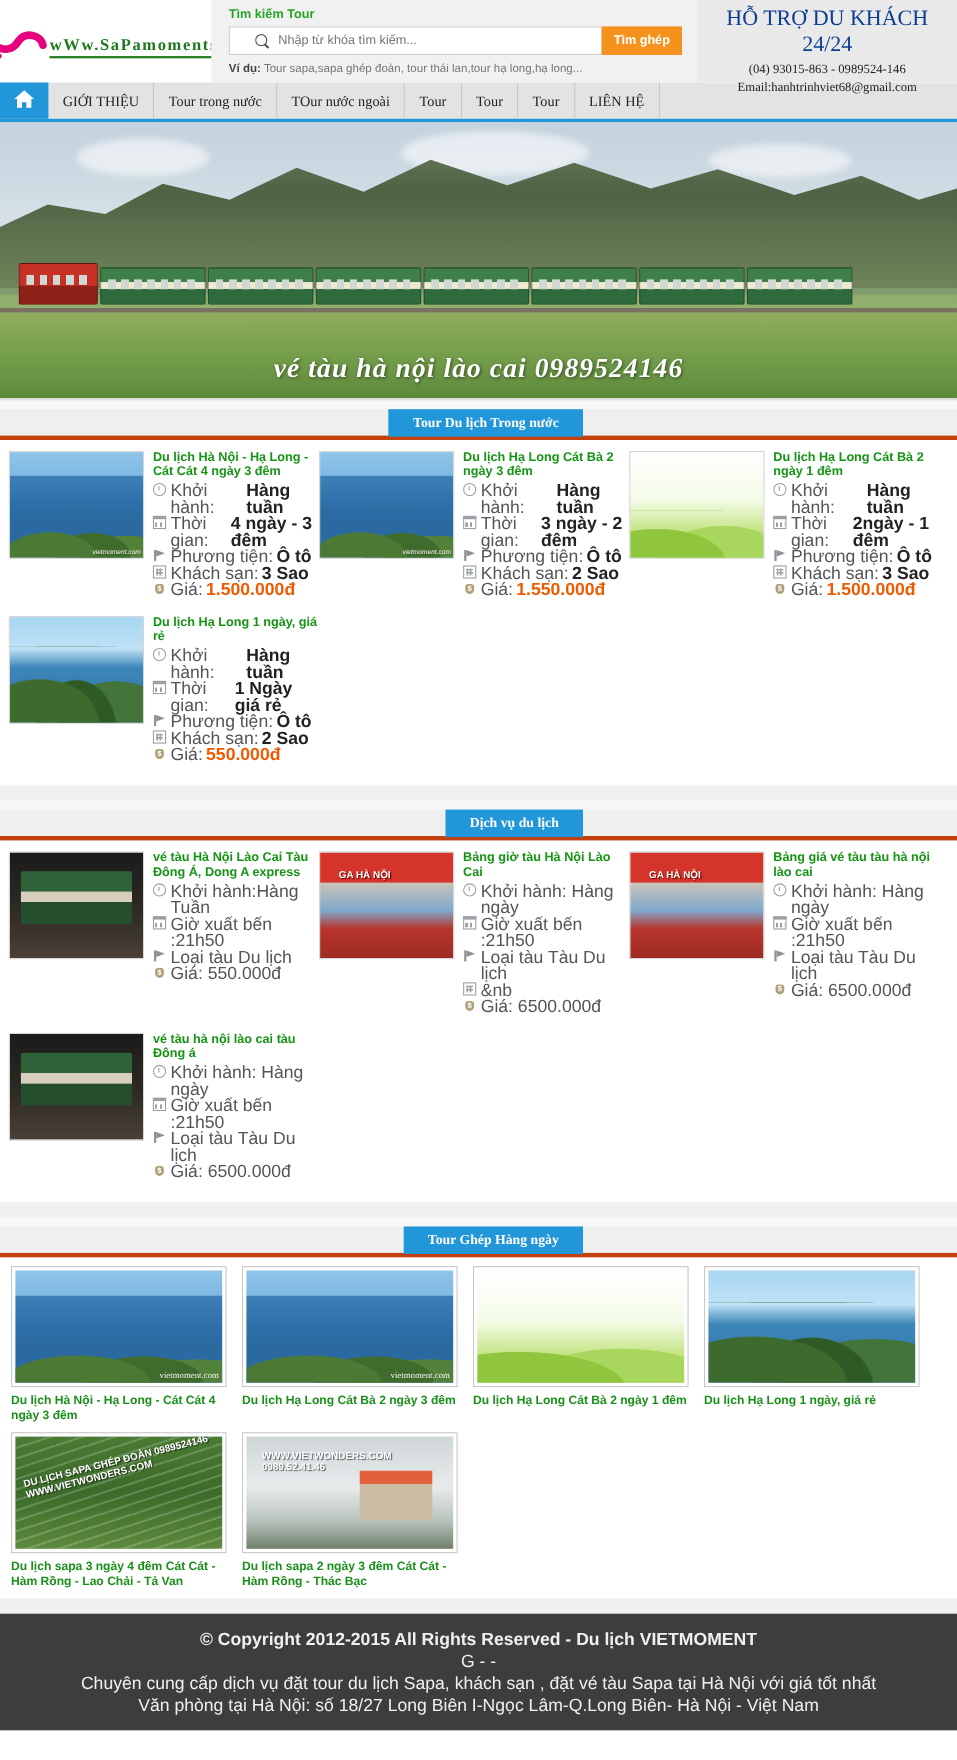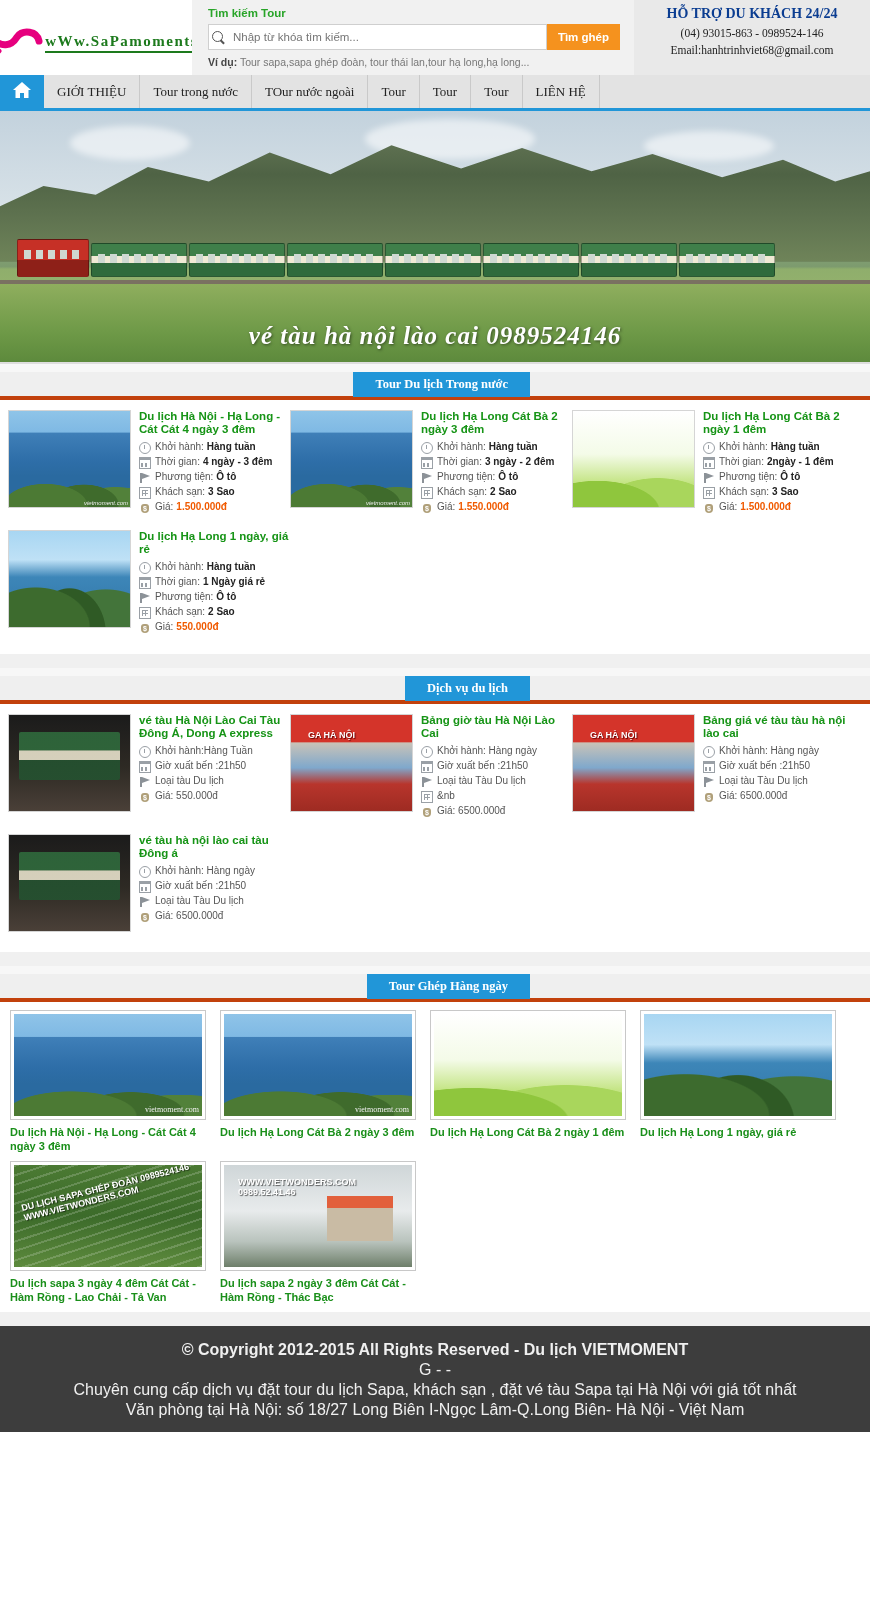--- a/index.html
+++ b/index.html
@@ -16,30 +16,30 @@
 
   
   .header { height:75px; display:flex; align-items:stretch; background:#fff; }
   .logo-box { width:192px; display:flex; flex-direction:row; align-items:center; justify-content:center; padding-top:8px; }
   .logo-mark { height:30px; display:flex; align-items:center; justify-content:center; }
   .logo-text { font-family:"Liberation Serif", serif; font-weight:bold; font-size:15px;
                color:#1d7a1d; letter-spacing:1.5px; border-bottom:2px solid #1d7a1d; padding-bottom:1px; margin-top:2px;}
   .search-box { flex:1; background:#f1f1f1; padding:6px 14px 6px 16px; display:flex; flex-direction:column; justify-content:center;}
   .search-title { color:#28a428; font-weight:bold; font-size:11.5px; margin-bottom:5px; font-family:"Liberation Sans",sans-serif;}
   .search-row { display:flex; height:26px; }
-  .search-input-wrap { flex:1; background:#fff; border:1px solid #cfcfcf; display:flex; align-items:center; padding-left:2px;}
+  .search-input-wrap { flex:1; background:#fff; border:1px solid #cfcfcf; display:flex; align-items:center; padding-left:22px;}
   .search-input-wrap .mag { width:15px; height:15px; position:relative; flex:0 0 15px; margin-right:5px;}
   .search-input-wrap .mag:before{content:"";position:absolute;width:9px;height:9px;border:1.6px solid #555;border-radius:50%;left:1px;top:1px;}
   .search-input-wrap .mag:after{content:"";position:absolute;width:5px;height:1.6px;background:#555;transform:rotate(45deg);left:9px;top:11px;}
   .search-input-wrap input { border:0; outline:0; width:100%; height:22px; font-size:11.5px; color:#888; font-family:"Liberation Sans",sans-serif;}
   .search-btn { background:#f5921e; color:#fff; border:0; padding:0 11px; font-size:11.5px; font-weight:bold; cursor:pointer; font-family:"Liberation Sans",sans-serif;}
   .search-eg { margin-top:6px; font-size:10.5px; color:#777; }
   .search-eg b { color:#444; }
   .support-box { width:236px; background:#e9e9e9; text-align:center; padding:6px 4px; }
-  .support-title { font-family:"Liberation Serif", serif; font-weight:bold; font-size:14px; color:#0b3d91; }
+  .support-title { font-family:"Liberation Serif", serif; font-weight:normal; font-size:20px; color:#0b3d91; }
   .support-line { font-size:11.5px; color:#222; margin-top:5px; font-family:"Liberation Serif", serif;}
 
   
   .nav { height:36px; background:#e3e3e3; display:flex; align-items:stretch; border-bottom:3px solid #2196d8; }
   .nav-home { width:44px; background:#2196d8; display:flex; align-items:center; justify-content:center; }
   .nav-item { display:flex; align-items:center; padding:0 13px; font-family:"Liberation Serif", serif;
               font-size:13px; color:#222; border-right:1px solid #c9c9c9; cursor:pointer; white-space:nowrap;}
   .nav-item:first-of-type { border-left:1px solid #c9c9c9; }
   .nav-fill { flex:1; }
 
@@ -76,21 +76,21 @@
                    font-family:"Liberation Serif",serif; font-weight:bold; font-size:12.5px;
                    padding:5px 22px; white-space:nowrap; }
   .sec-body { background:#fff; padding:10px 8px 4px 8px; }
   .row { display:flex; }
 
   
   .card { width:282px; display:flex; margin-bottom:16px; }
   .card-img { width:123px; height:98px; flex:0 0 123px; border:1px solid #d5d5d5; overflow:hidden; position:relative; }
   .card-info { padding-left:8px; flex:1; }
   .card-title { color:#169416; font-weight:bold; font-size:11.5px; line-height:13px; margin-bottom:3px; cursor:pointer; }
-  .line { display:flex; align-items:flex-end; font-size:10px; color:#555; line-height:15px; }
+  .line { display:flex; align-items:flex-start; font-size:16px; color:#555; line-height:15px; }
   .line b { color:#222; margin-left:3px; }
   .ic { width:12px; height:12px; flex:0 0 12px; margin-right:4px; position:relative; display:inline-block;}
   .ic-clock:before{content:"";position:absolute;inset:0;border:1.4px solid #9aa0a6;border-radius:50%;}
   .ic-clock:after{content:"";position:absolute;width:1.4px;height:4px;background:#9aa0a6;left:5px;top:3px;}
   .ic-cal { border:1.4px solid #9aa0a6; background:#fff; }
   .ic-cal:before{content:"";position:absolute;left:-1px;right:-1px;top:-1px;height:3px;background:#9aa0a6;}
   .ic-cal:after{content:"";position:absolute;left:1px;right:1px;top:5px;height:4px;
       background:repeating-linear-gradient(to right,#9aa0a6 0 2px,transparent 2px 4px);}
   .ic-flag:before{content:"";position:absolute;left:1px;top:1px;width:1.6px;height:10px;background:#8c9298;}
   .ic-flag:after{content:"";position:absolute;left:3px;top:1px;width:0;height:0;

